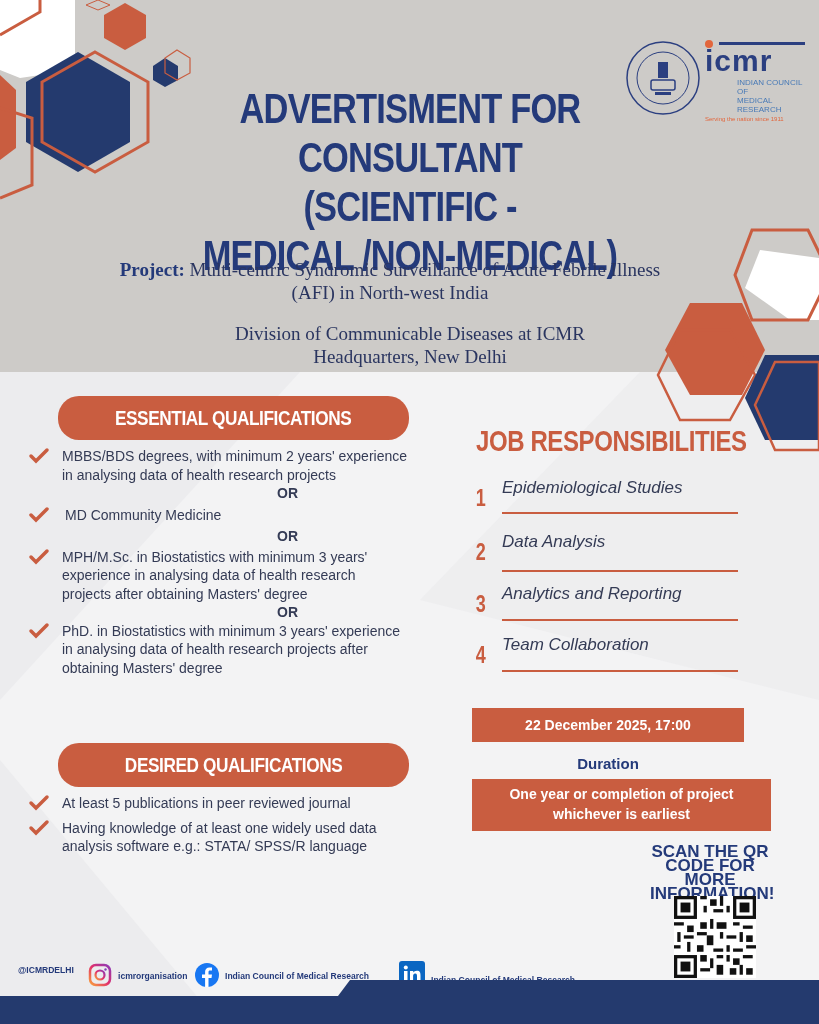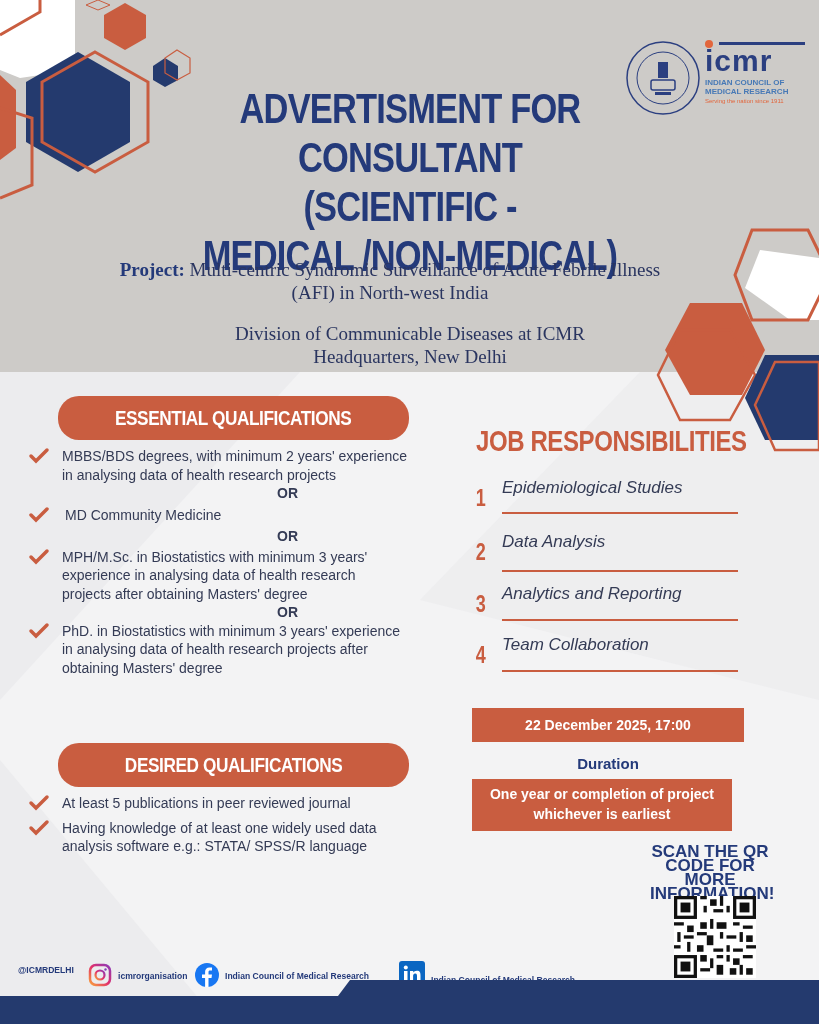--- a/index.html
+++ b/index.html
@@ -13,21 +13,21 @@
   .project { position: absolute; left: 60px; top: 258px; width: 660px; text-align: center; color: #2a3560;
              font-family: Liberation Serif, serif; font-size: 19px; line-height: 23px; }
   .project b { font-weight: bold; color: #243a7a; }
   .division { position: absolute; left: 160px; top: 322px; width: 500px; text-align: center; color: #2a3560;
               font-family: "Liberation Serif", serif; font-size: 19px; line-height: 23px; }
   .logo-seal { position: absolute; left: 625px; top: 40px; width: 76px; height: 76px; }
   .icmr { position: absolute; left: 705px; top: 42px; width: 100px; }
   .icmr .word { font-family: "Liberation Sans", sans-serif; font-weight: bold; font-size: 30px; color: #2b3f80; line-height: 30px; letter-spacing: 1px; position: relative; }
   .icmr .bar { position: absolute; left: 14px; top: 0; width: 86px; height: 3px; background: #2b3f80; }
   .icmr .dot { position: absolute; left: 0; top: -2px; width: 8px; height: 8px; border-radius: 50%; background: #e2663c; }
-  .icmr .sub { font-size: 8px; color: #4779b6; font-weight: bold; line-height: 9px; margin-top: 2px; }
+  .icmr .sub { font-size: 8px; color: #4779b6; font-weight: normal; line-height: 9px; margin-top: 2px; margin-left: 32px; }
   .icmr .tag { font-size: 6px; color: #e2663c; margin-top: 2px; }
 
   .band { position: absolute; background: #c95d40; color: #fff; text-align: center; font-weight: bold; }
   .band-title { font-size: 21px; letter-spacing: -0.5px; border-radius: 21px; }
   .band-title span { display: inline-block; transform: scaleX(0.82); }
   .ess-band { left: 58px; top: 396px; width: 351px; height: 44px; line-height: 44px; }
   .des-band { left: 58px; top: 743px; width: 351px; height: 44px; line-height: 44px; }
 
   .qual { position: absolute; left: 28px; width: 380px; color: #343b55; font-size: 14px; line-height: 18.5px; }
   .qual .item { position: relative; padding-left: 34px; }
@@ -37,21 +37,21 @@
   .job-title { position: absolute; left: 476px; top: 424px; color: #c95d40; font-weight: bold; font-size: 30px;
                letter-spacing: -0.5px; transform: scaleX(0.8); transform-origin: left top; white-space: nowrap; }
   .job { position: absolute; left: 470px; width: 270px; }
   .job .num { position: absolute; left: 4px; top: 6px; color: #c95d40; font-weight: bold; font-size: 24px; transform: scaleX(0.75); }
   .job .lbl { position: absolute; left: 32px; top: 0; color: #343b55; font-size: 17px; white-space: nowrap; font-style: italic; }
   .job .line { position: absolute; left: 32px; width: 236px; height: 2px; background: #c95d40; }
 
   .deadline-label { position: absolute; left: 472px; top: 683px; width: 272px; text-align: center; color: #243a7a; font-weight: bold; font-size: 15px; margin-top: 36px; }
   .deadline-val { left: 472px; top: 708px; width: 272px; height: 34px; line-height: 34px; font-size: 14px; }
   .dur-label { position: absolute; left: 472px; top: 755px; width: 272px; text-align: center; color: #243a7a; font-weight: bold; font-size: 15px; }
-  .dur-val { left: 472px; top: 779px; width: 260px; height: 52px; font-size: 14px; line-height: 20px; padding-top: 5px; }
+  .dur-val { left: 472px; top: 779px; width: 299px; height: 52px; font-size: 14px; line-height: 20px; padding-top: 5px; }
 
   .scan { position: absolute; left: 650px; top: 845px; width: 120px; text-align: center; color: #243a7a; font-weight: bold; font-size: 17px; line-height: 14px; }
   .qr { position: absolute; left: 674px; top: 896px; width: 82px; height: 82px; background: #fff; }
   .social { position: absolute; top: 964px; display: flex; align-items: center; gap: 6px; color: #243a7a; font-weight: bold; font-size: 9.5px; white-space: nowrap; }
   .social span.t { transform: scaleX(0.9); transform-origin: left center; display: inline-block; }
 </style>
 </head>
 <body>
 
 <div class="page">

